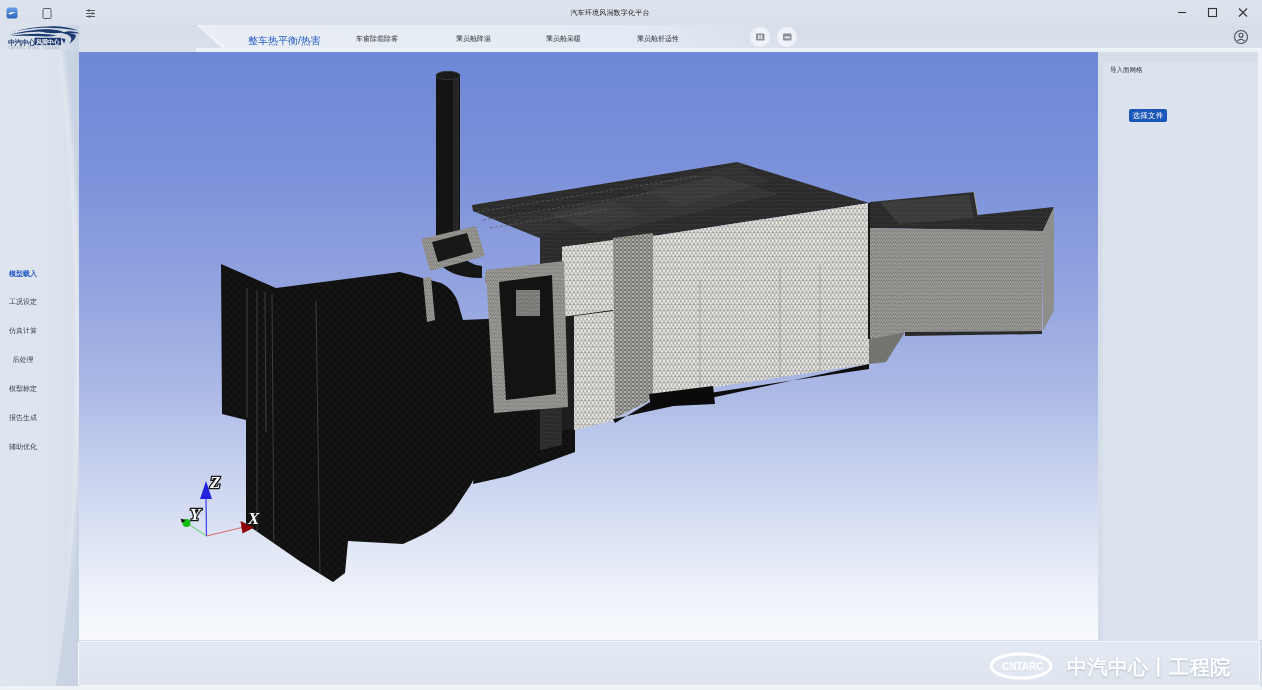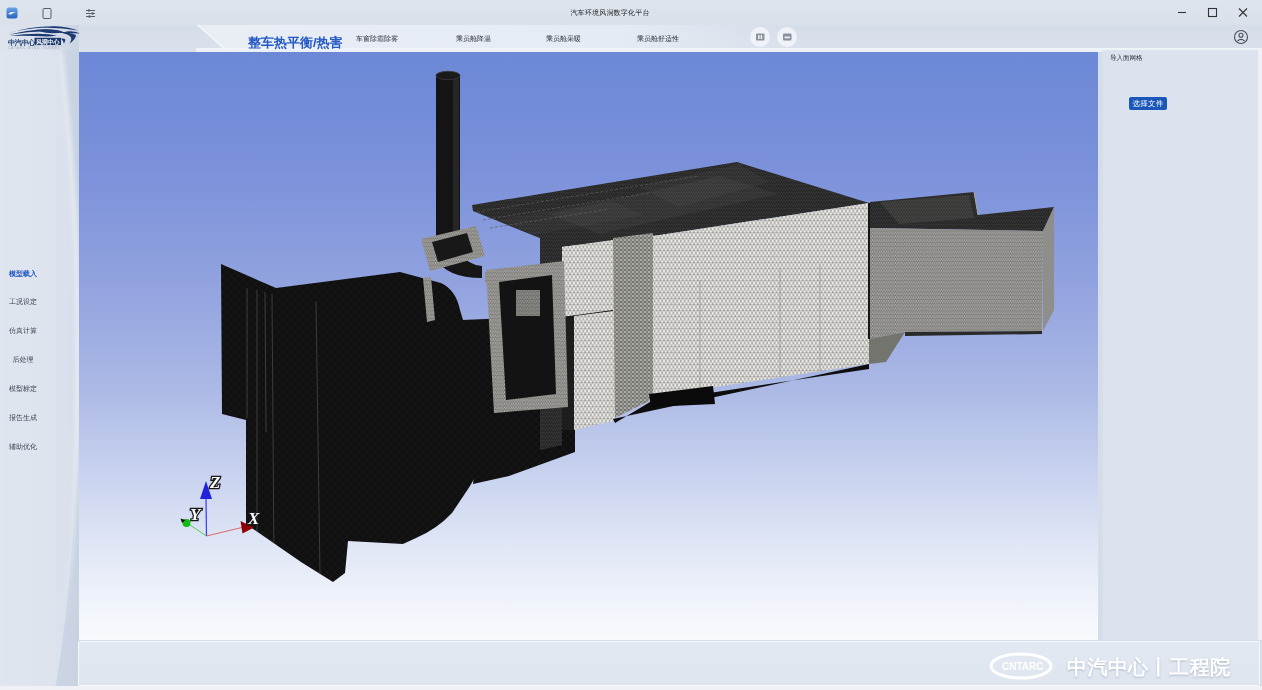--- a/index.html
+++ b/index.html
@@ -12,35 +12,35 @@
     background:linear-gradient(180deg,#dee4ed 0%,#dae1eb 100%); }
   #apptitle { left:0; top:8px; width:1220px; text-align:center; font-size:7px; color:#222; letter-spacing:0.2px;}
 
   
   #header { left:0; top:25px; width:1262px; height:27px;
     background:linear-gradient(180deg,#d5dde9 0%,#dae1ec 100%); }
   #tabstrip { left:196px; top:25px; width:600px; height:25px;
     background:linear-gradient(100deg,#e9eef5 0%,#e5ebf4 70%,rgba(229,235,244,0) 100%);
     clip-path:polygon(1px 0, 600px 0, 600px 25px, 28px 25px); }
   .tab { top:34px; font-size:7px; color:#2b2f38; white-space:nowrap; }
-  .tab.active { color:#2257c5; font-weight:bold; font-size:13px; top:33.5px; }
+  .tab.active { color:#2257c5; font-weight:normal; font-size:10px; top:33.5px; }
   #whiteline { left:196px; top:47.5px; width:1066px; height:4.5px; background:linear-gradient(180deg,#f1f5fa,#eaeff6); }
   #diagline { left:193px; top:24px; width:34px; height:26px; }
 
   
   #sidebar { left:0; top:25px; width:79px; height:665px; }
   .menu { left:0; width:46px; text-align:center; font-size:7px; color:#39414f; letter-spacing:0;}
   .menu.active { color:#2257c5; font-weight:bold; }
 
   
   #viewport { left:79px; top:52px; width:1019px; height:588px;
     background:linear-gradient(180deg,#6c88d6 0%, #7b91da 20%, #92a3df 40%, #adbae6 58%, #c9d3ef 72%, #e2e8f6 85%, #f2f5fb 95%, #f8fafd 100%); }
 
   
-  #rpanel { left:1103px; top:50px; width:155px; height:590px; background:#dce3ee; }
+  #rpanel { left:1103px; top:62px; width:155px; height:590px; background:#dce3ee; }
   #rpanel .ptitle { left:7px; top:3.5px; font-size:6.5px; color:#2d323c; position:absolute;}
   #selbtn { position:absolute; left:26px; top:47px; width:38px; height:13px; background:#1a57b8; border-radius:2px;
      color:#fff; font-size:7.5px; text-align:center; line-height:13px; letter-spacing:0.2px;}
   #rscroll { left:1258px; top:50px; width:4px; height:590px; background:#eef1f7; }
 
   
   #footer { left:78px; top:641px; width:1182px; height:45px;
     background:linear-gradient(180deg,#e3e9f2 0%,#dee5ef 100%);
     border:1px solid rgba(248,250,253,0.9); border-radius:2px; }
   #footstrip { left:0; top:686px; width:1262px; height:4px; background:#eef2f7; }

